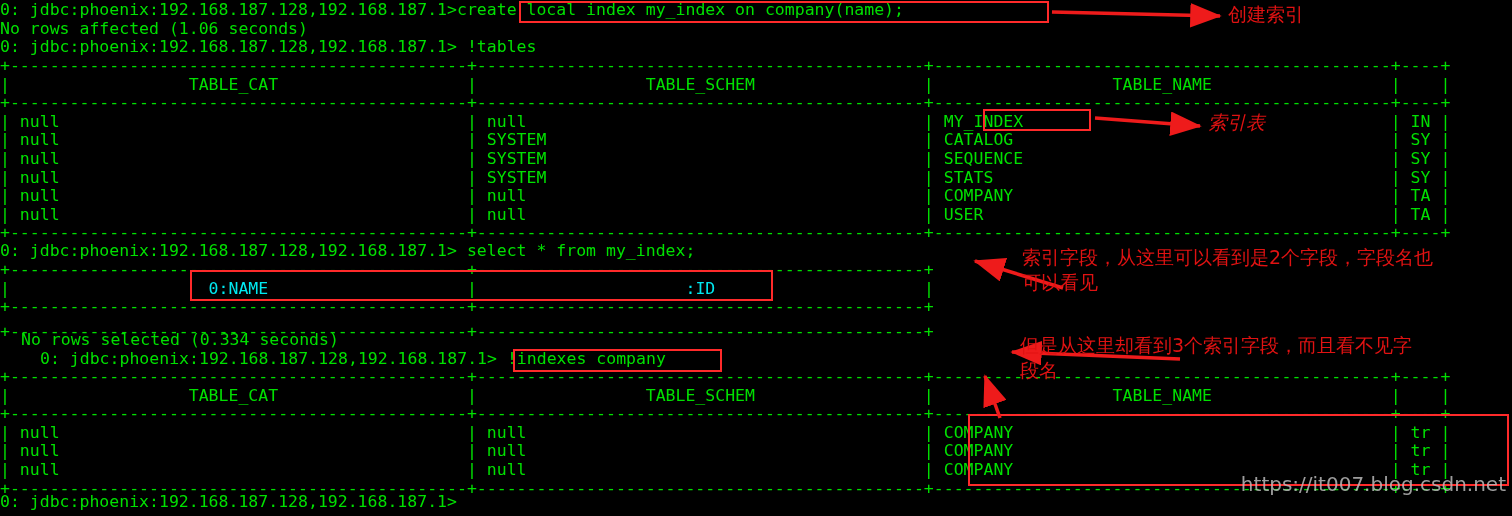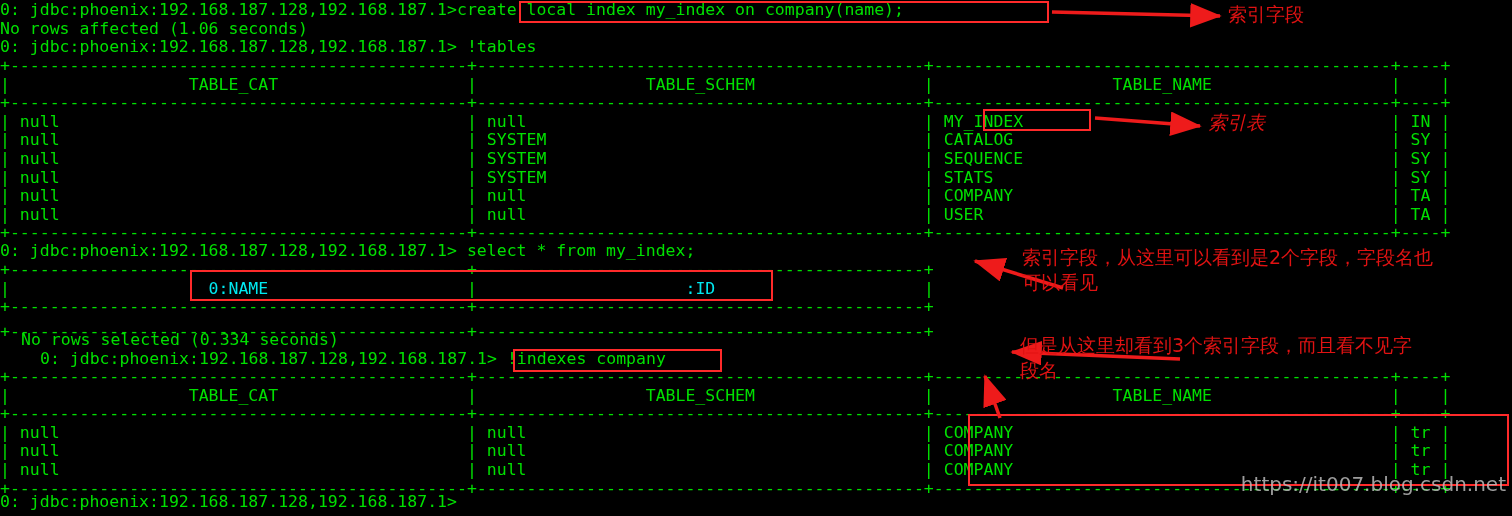--- a/index.html
+++ b/index.html
@@ -136,21 +136,21 @@
 
     <line x1="1095" y1="118" x2="1200" y2="126" stroke="#ee1b1b" stroke-width="3.5" marker-end="url(#ah)"></line>
 
     <line x1="1063" y1="288" x2="975" y2="261" stroke="#ee1b1b" stroke-width="3.5" marker-end="url(#ah)"></line>
 
     <line x1="1180" y1="359" x2="1012" y2="352" stroke="#ee1b1b" stroke-width="3.5" marker-end="url(#ah)"></line>
 
     <line x1="1000" y1="418" x2="985" y2="376" stroke="#ee1b1b" stroke-width="3.5" marker-end="url(#ah)"></line>
   </svg>
 
-  <div class="cn-note" style="left:1228px; top:2px;">索引字段</div>
+  <div class="cn-note" style="left:1228px; top:2px;">创建索引</div>
 
   <div class="cn-note" style="left:1208px; top:110px;font-style:italic;">索引表</div>
 
   <div class="cn-note" style="left:1022px; top:245px; width:480px;">索引字段，从这里可以看到是2个字段，字段名也
 可以看见</div>
 
   <div class="cn-note" style="left:1020px; top:333px; width:490px;">但是从这里却看到3个索引字段，而且看不见字
 段名</div>
 
   <div class="watermark">https://it007.blog.csdn.net</div>

